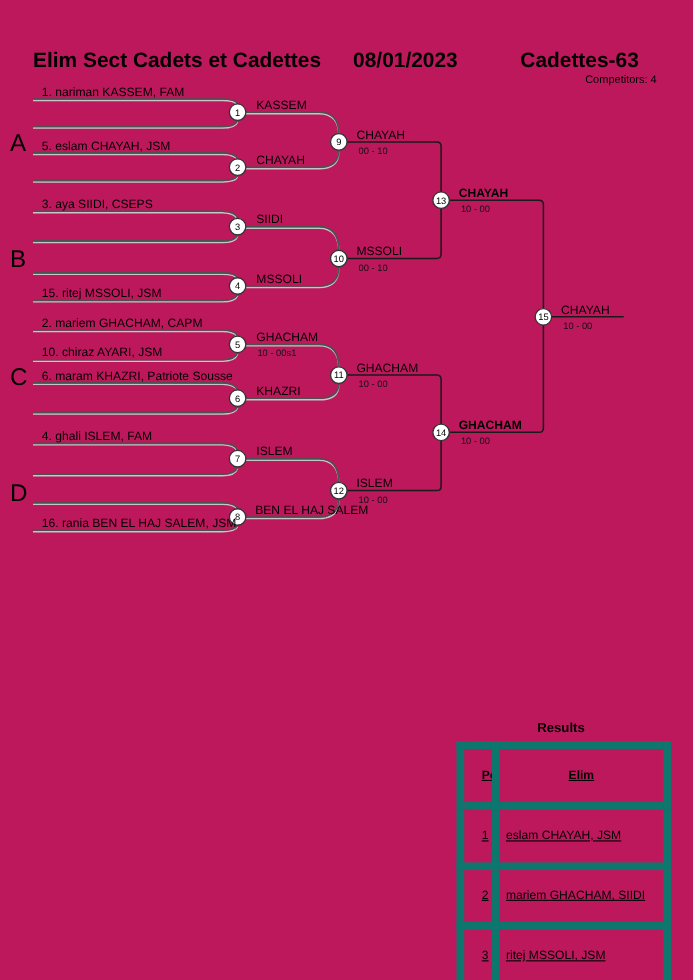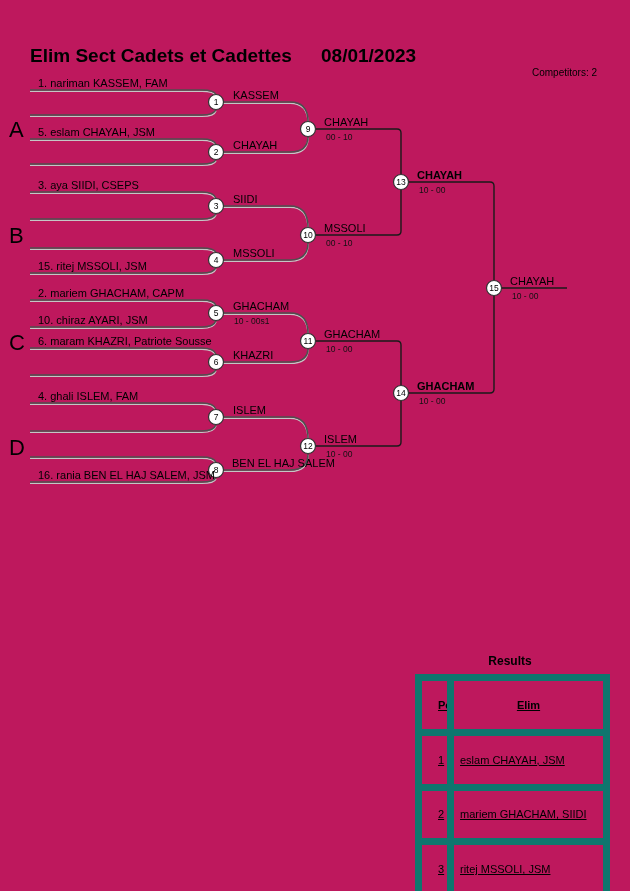--- a/index.html
+++ b/index.html
@@ -37,21 +37,22 @@
   .results-panel td.pos  { text-align:center; }
   .results-panel td.name { text-align:left; padding-left:6px; }
 </style>
 </head>
 <body>
 
 <div class="page">
 
   <span class="hdr-title" id="hdr-main">Elim Sect Cadets et Cadettes</span>
   <span class="hdr-title" id="hdr-date">08/01/2023</span>
-  <span class="competitors">Competitors: 2</span>
+  <span class="hdr-title" id="hdr-cat">Cadettes-63</span>
+  <span class="competitors">Competitors: 4</span>
 
   <svg class="bracket" width="630" height="520" viewBox="0 0 630 520">
     <defs>
       <g id="r1lines">
         <path d="M30 90 H202 Q214 90 216 94.5"></path>
         <path d="M30 115 H202 Q214 115 216 109.5"></path>
         <path d="M30 139 H202 Q214 139 216 144.5"></path>
         <path d="M30 164 H202 Q214 164 216 159.5"></path>
         <path d="M30 192 H202 Q214 192 216 198.5"></path>
         <path d="M30 219 H202 Q214 219 216 213.5"></path>

